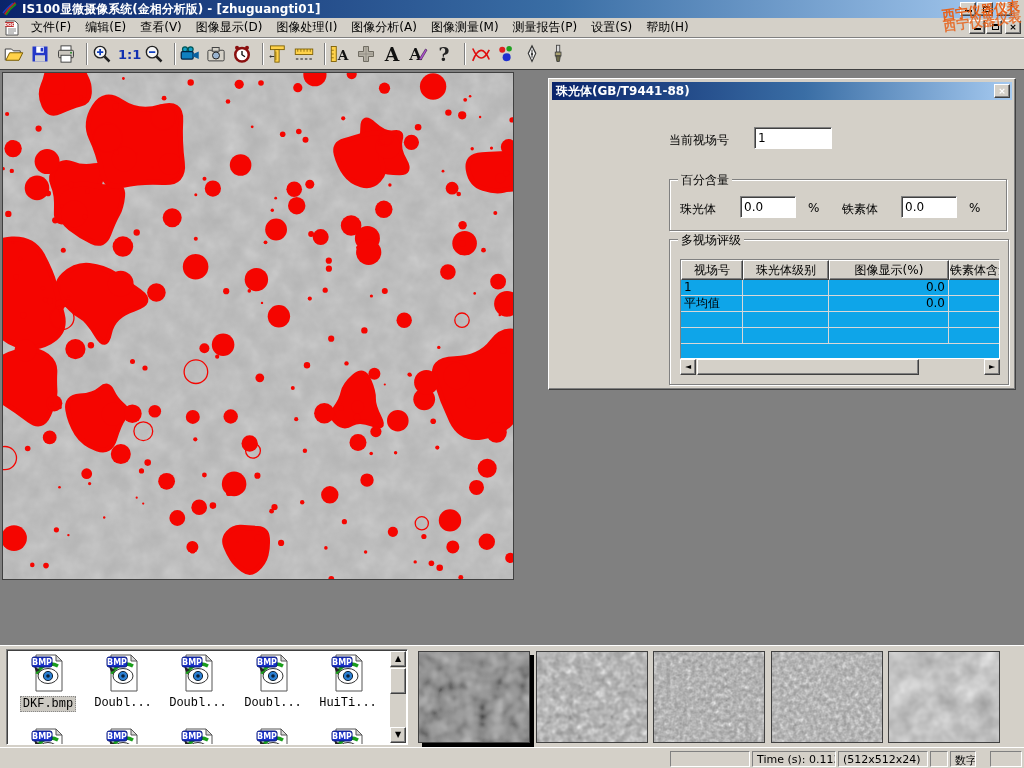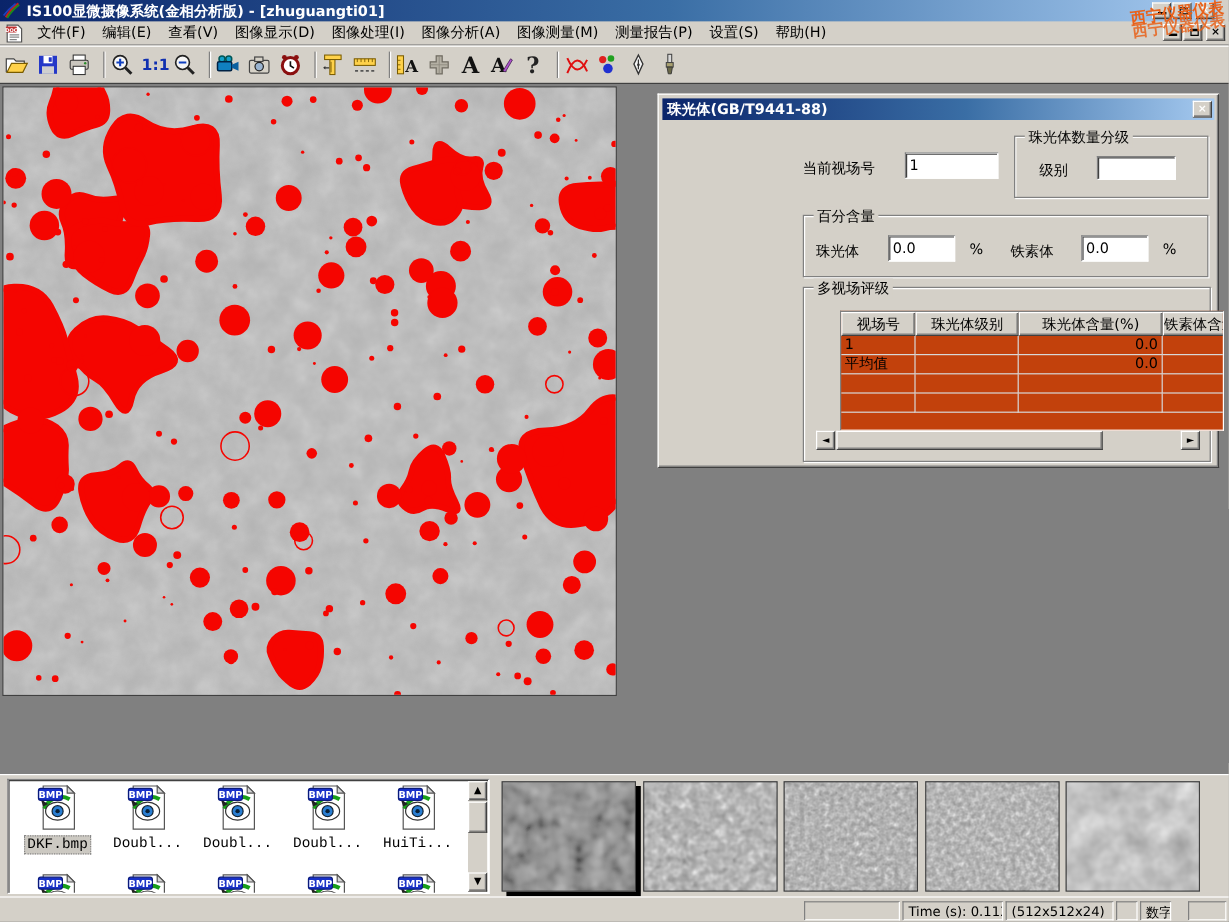--- a/index.html
+++ b/index.html
@@ -34,21 +34,21 @@
   #dialog-title { left:3px; top:3px; width:460px; height:18px; background:linear-gradient(90deg,#0a246a,#3a6ea5 55%,#a6caf0); color:#fff; font-weight:bold; display:flex; align-items:center; padding-left:4px; }
   #dialog-close { position:absolute; right:2px; top:2px; width:16px; height:14px; }
   .groupbox { position:absolute; border:1px solid #808080; box-shadow:1px 1px 0 #fff, inset 1px 1px 0 #fff; }
   .group-label { position:absolute; top:-8px; left:8px; background:#d4d0c8; padding:0 3px; }
   .opbtn { position:absolute; left:7px; width:86px; height:24px; font-size:12px; line-height:22px; }
   .opbtn.focused { border:1px solid #000; outline:1px dotted #000; outline-offset:-4px; box-shadow:inset -1px -1px 0 #808080, inset 1px 1px 0 #fff; }
   .field { position:absolute; height:22px; border:1px solid; border-color:#808080 #fff #fff #808080; box-shadow:inset 1px 1px 0 #404040; background:#fff; font-size:12px; padding:2px 3px; font-family:"DejaVu Sans","Liberation Sans",sans-serif; }
   .dlabel { position:absolute; white-space:nowrap; }
 
   
-  #mf-table { position:absolute; left:10px; top:19px; width:320px; height:100px; border:1px solid; border-color:#808080 #fff #fff #808080; background:#c2410c; overflow:hidden;margin-left:20px; }
+  #mf-table { position:absolute; left:10px; top:19px; width:320px; height:100px; border:1px solid; border-color:#808080 #fff #fff #808080; background:#0ea5e9; overflow:hidden; }
   .th { position:absolute; top:0; height:20px; background:#d4d0c8; border:1px solid; border-color:#fff #404040 #404040 #fff; box-shadow:inset -1px -1px 0 #808080; text-align:center; line-height:18px; overflow:hidden; white-space:nowrap; }
   .tcell { position:absolute; height:16px; border-right:1px solid #d8d8d8; border-bottom:1px solid #d8d8d8; padding:0 3px; line-height:15px; white-space:nowrap; overflow:hidden; }
   .hscroll { position:absolute; left:10px; top:119px; width:320px; height:16px; background:#d4d0c8; }
   .sbtn { position:absolute; width:16px; height:16px; font-size:8px; line-height:14px; color:#000; }
 
   
   #bottom-strip { left:0; top:645px; width:1024px; height:102px; background:#d4d0c8; border-top:1px solid #fff; }
   #file-panel { left:6px; top:3px; width:402px; height:96px; overflow:hidden; }
   .file-item { position:absolute; width:74px; text-align:center; }
   .file-label { display:inline-block; font-family:"Liberation Mono","DejaVu Sans Mono",monospace; font-size:12px; margin-top:1px; padding:0 2px; white-space:nowrap; }
@@ -595,42 +595,37 @@
 <div id="dialog" class="abs">
   <div id="dialog-title" class="abs">
     <span>珠光体(GB/T9441-88)</span>
     <span id="dialog-close" class="wbtn btn3d">×</span>
   </div>
 
 
   <span class="dlabel" style="left:120px;top:53px;">当前视场号</span>
   <input class="field" style="left: 205px; top: 48px; width: 78px;" value="1">
 
-  <div class="groupbox" style="left:296px;top:34px;width:162px;height:52px;">
-    <span class="group-label">珠光体数量分级</span>
-    <span class="dlabel" style="left:20px;top:20px;">级别</span>
-    <input class="field" style="left: 68px; top: 16px; width: 66px; height: 20px;" value="">
-  </div>
 
   <div class="groupbox" style="left:120px;top:100px;width:338px;height:52px;">
     <span class="group-label">百分含量</span>
     <span class="dlabel" style="left:10px;top:21px;">珠光体</span>
     <input class="field" style="left: 70px; top: 16px; width: 56px;" value="0.0">
     <span class="dlabel" style="left:138px;top:21px;">%</span>
     <span class="dlabel" style="left:172px;top:21px;">铁素体</span>
     <input class="field" style="left: 231px; top: 16px; width: 56px;" value="0.0">
     <span class="dlabel" style="left:299px;top:21px;">%</span>
   </div>
 
   <div class="groupbox" style="left:120px;top:160px;width:340px;height:146px;">
     <span class="group-label">多视场评级</span>
     <div id="mf-table">
       <div class="th" style="left:0;width:62px;">视场号</div>
       <div class="th" style="left:62px;width:86px;">珠光体级别</div>
-      <div class="th" style="left:148px;width:120px;">珠光体含量(%)</div>
+      <div class="th" style="left:148px;width:120px;">图像显示(%)</div>
       <div class="th" style="left:268px;width:80px;">铁素体含量(%)</div>
 
       <div>
         <div class="tcell" style="left:0;top:20px;width:62px;">1</div>
         <div class="tcell" style="left:62px;top:20px;width:86px;"></div>
         <div class="tcell" style="left:148px;top:20px;width:120px;text-align:right;">0.0</div>
         <div class="tcell" style="left:268px;top:20px;width:80px;"></div>
       </div>
       <div>
         <div class="tcell" style="left:0;top:36px;width:62px;">平均值</div>

